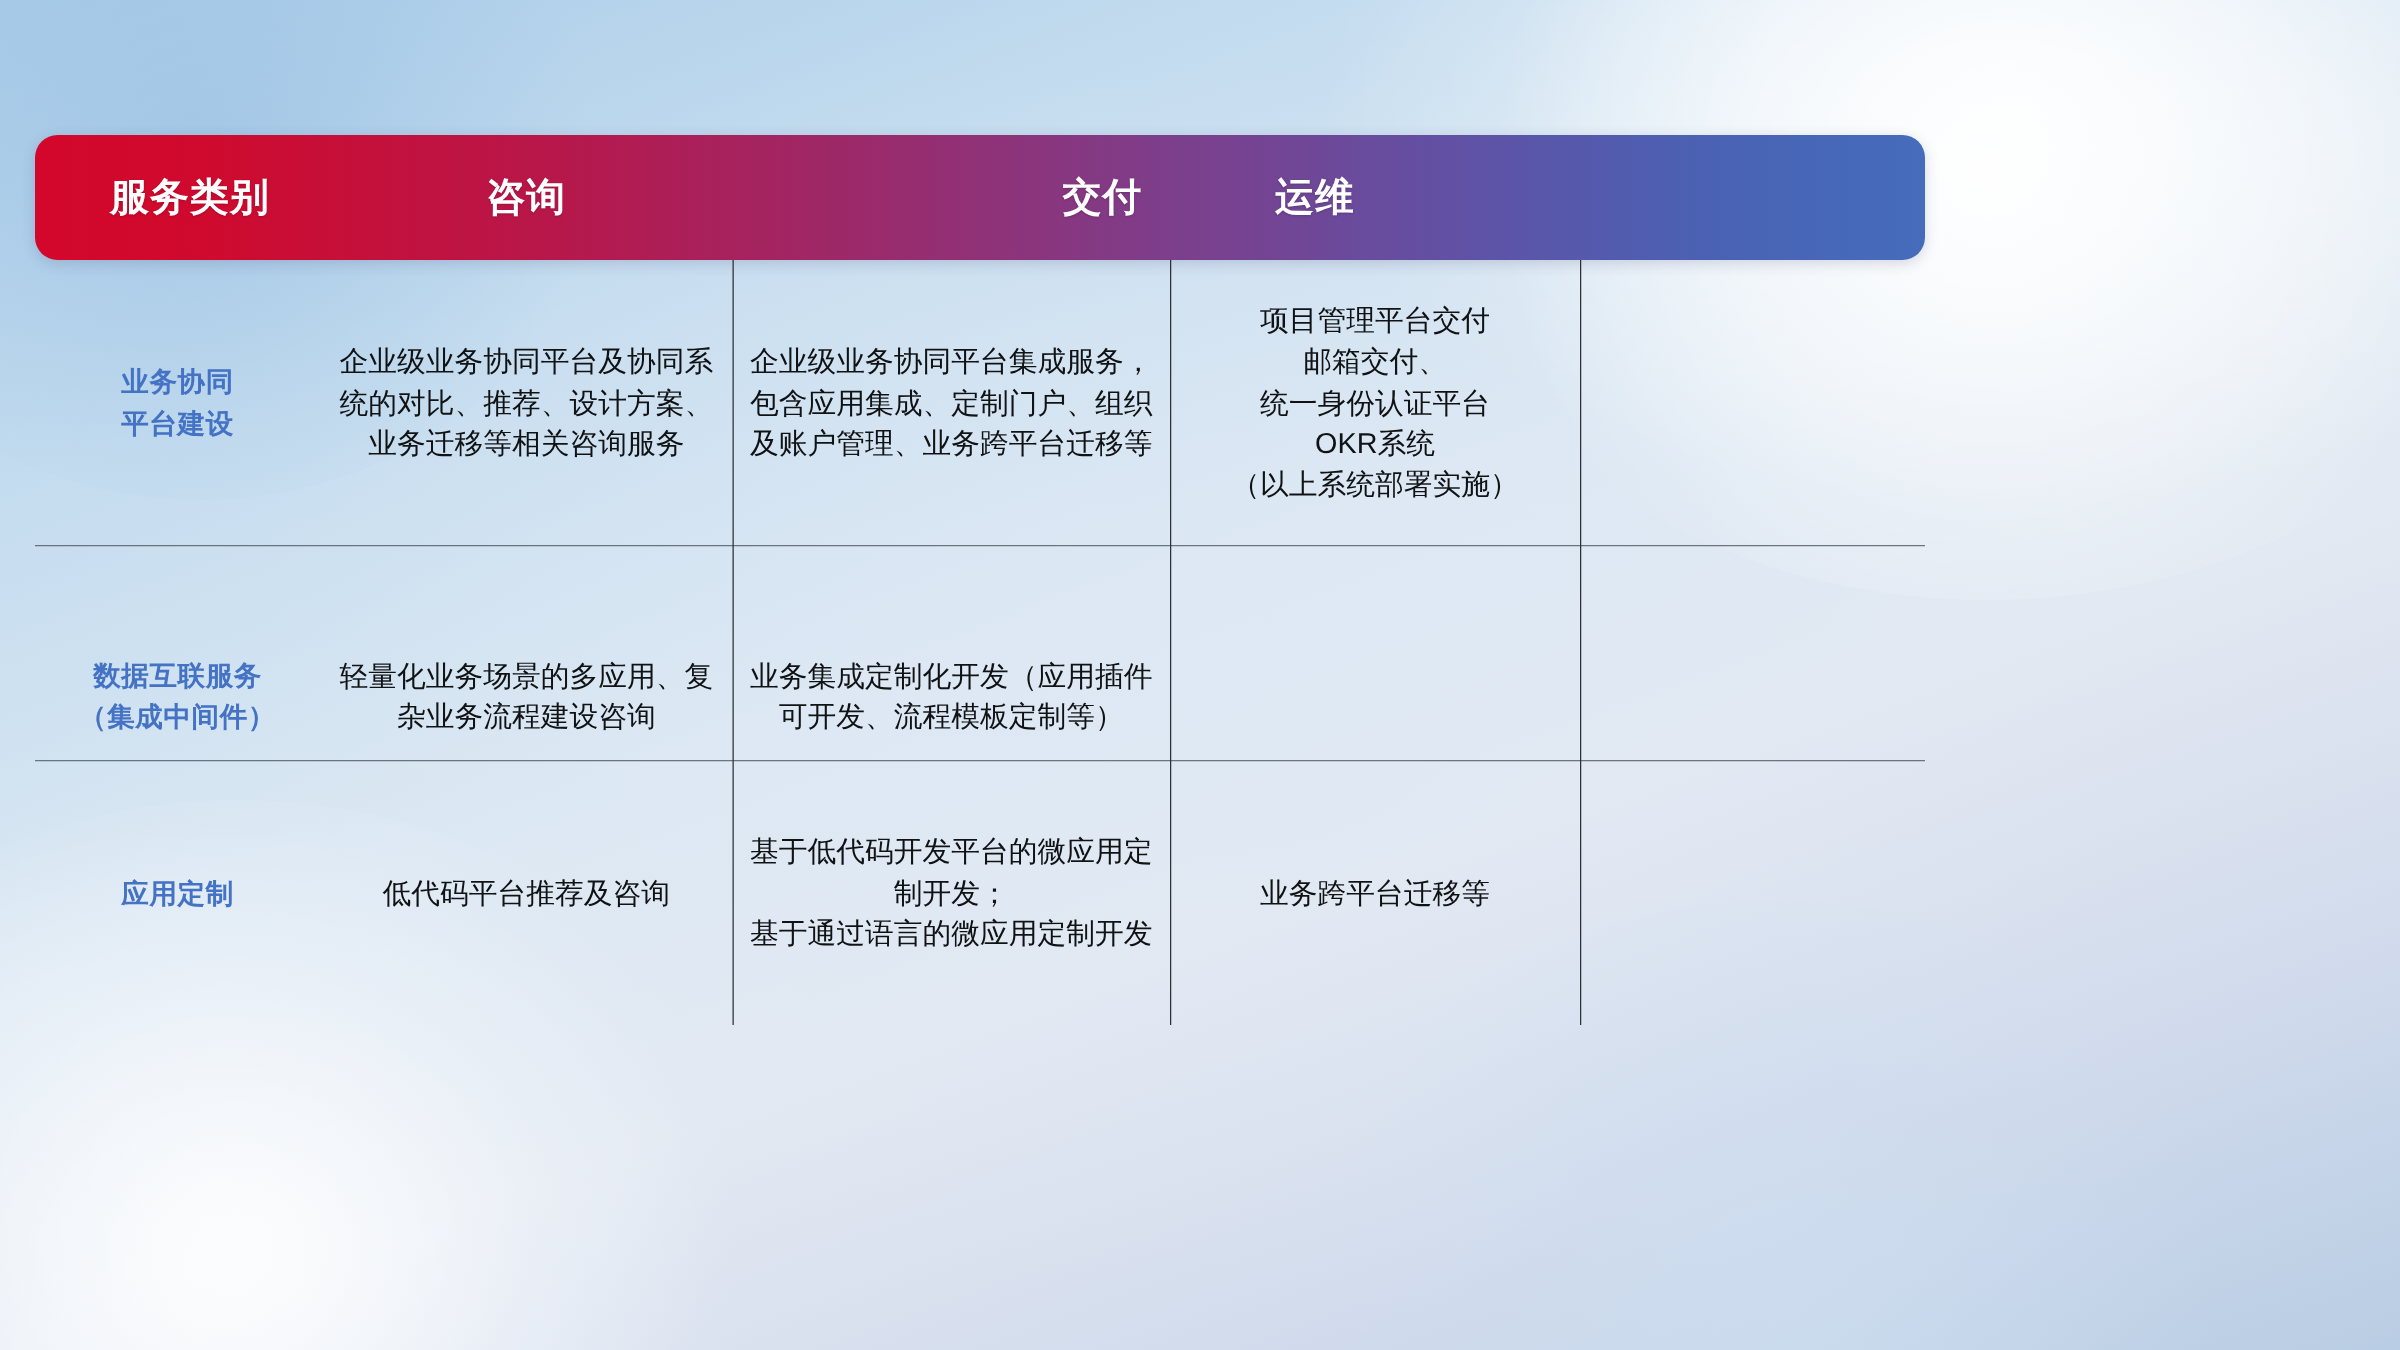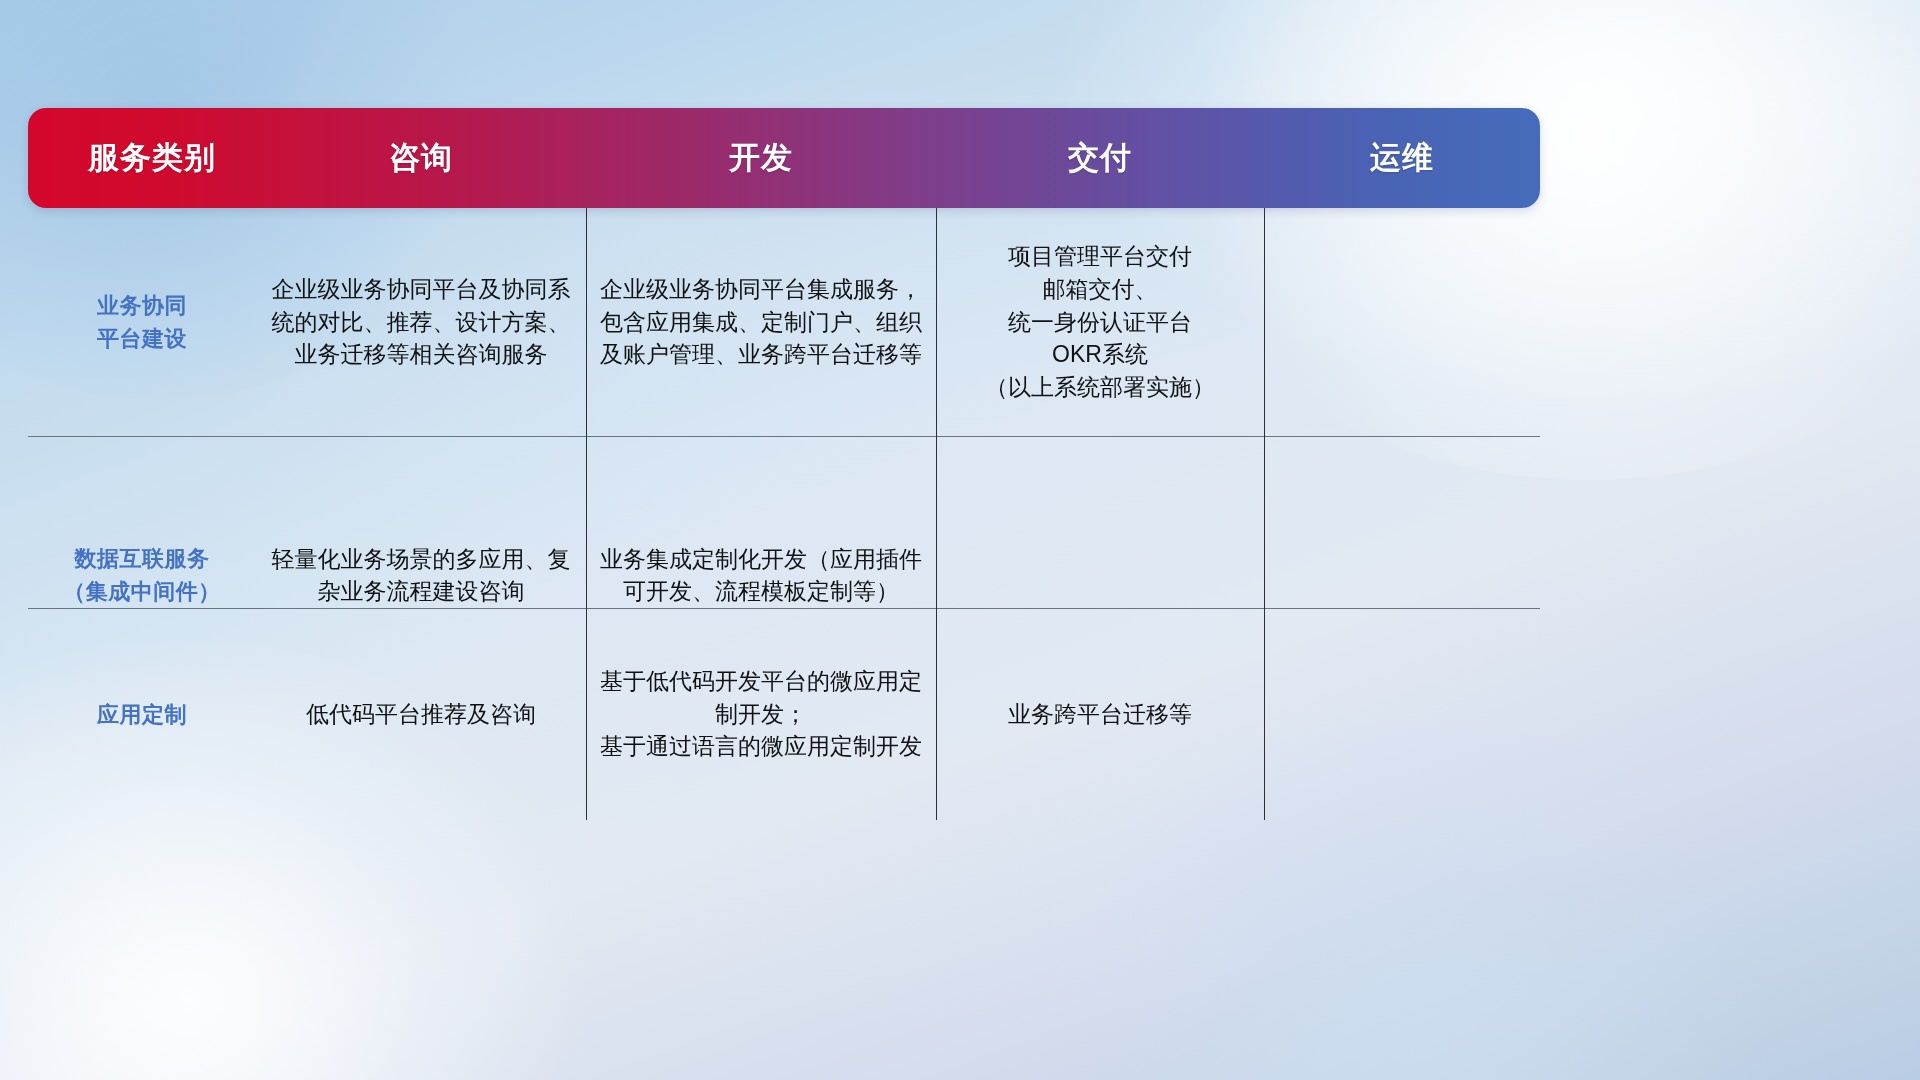--- a/index.html
+++ b/index.html
@@ -75,21 +75,21 @@
     font-weight: bold;
     text-align: center;
     letter-spacing: 1px;
     text-shadow: 0 1px 2px rgba(0,0,0,0.18);
     box-sizing: border-box;
   }
 
   .col-0 { width: 228px; padding-left: 20px; }
   .col-1 { width: 330px; }
   .col-2 { width: 350px; }
-  .col-3 { width: 328px; }
+  .col-3 { width: 328px; text-align: right; }
   .col-4 { width: 276px; }
 
   .body-grid {
     position: relative;
     width: 100%;
   }
 
   .row {
     display: flex;
     position: relative;
@@ -98,21 +98,21 @@
   .row-0 { height: 228px; }
   .row-1 { height: 172px; align-items: flex-end; }
   .row-2 { height: 212px; }
 
   .cell {
     box-sizing: border-box;
     display: flex;
     align-items: center;
     justify-content: center;
     text-align: center;
-    padding: 0 10px;
+    padding: 18px 10px;
     color: #101214;
     font-size: 23px;
     line-height: 1.42;
     white-space: pre-line;
   }
 
   .cell.cat {
     color: #4472c4;
     font-weight: bold;
     font-size: 22px;
@@ -144,21 +144,20 @@
   <div class="bloom bloom-tl"></div>
   <div class="bloom bloom-tr"></div>
   <div class="bloom bloom-bl"></div>
   <div class="bloom bloom-br"></div>
 
   <div class="table-wrap">
 
     <div class="header-band">
       <div class="hcell col-0">服务类别</div>
       <div class="hcell col-1">咨询</div>
-      <div class="hcell col-2">开发</div>
       <div class="hcell col-3">交付</div>
       <div class="hcell col-4">运维</div>
     </div>
 
     <div class="body-grid">
 
       <div class="row row-0">
         <div class="cell cat col-0">业务协同
 平台建设</div>
         <div class="cell col-1">企业级业务协同平台及协同系

